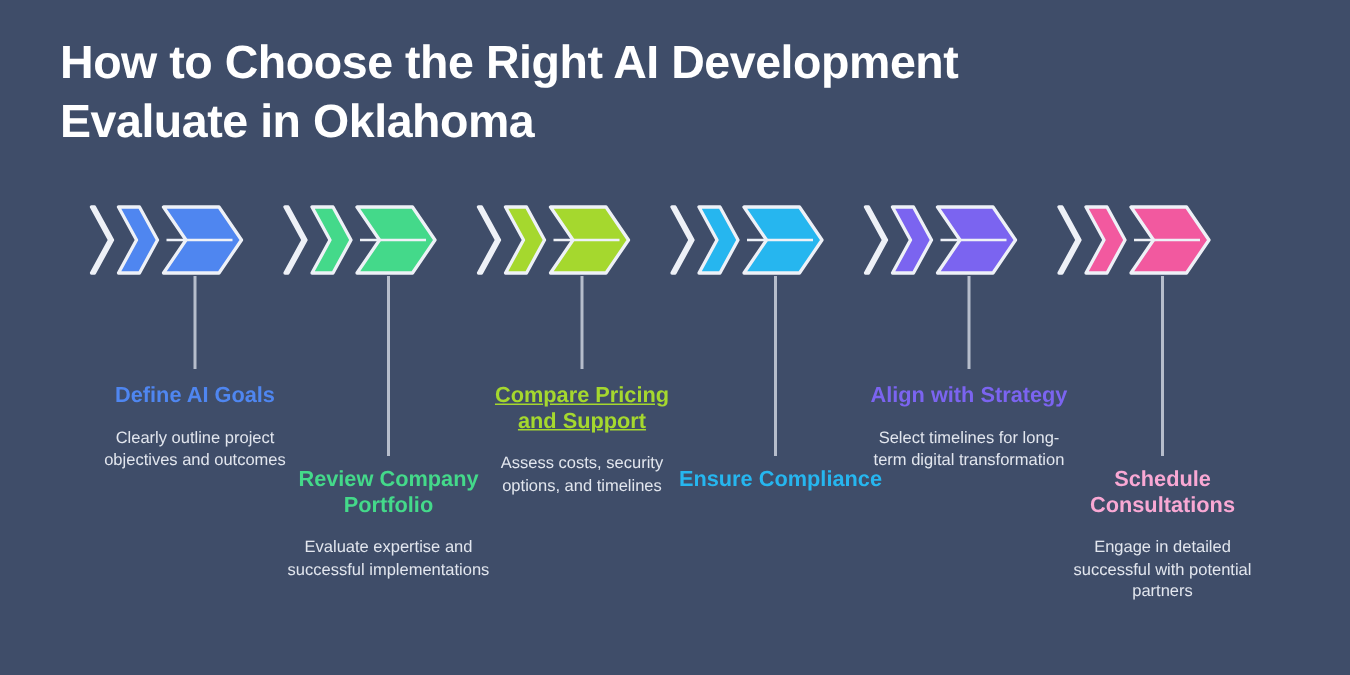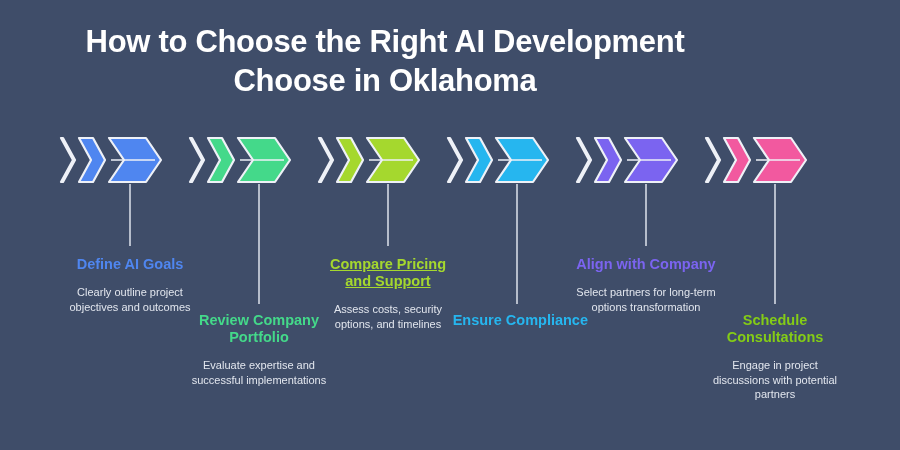--- a/index.html
+++ b/index.html
@@ -20,21 +20,20 @@
     width: 900px;
     height: 450px;
   }
 
   
   .title {
     position: absolute;
     top: 22px;
     left: 0;
     width: 770px;
-    text-align: center;
     color: #ffffff;
     font-size: 31px;
     font-weight: bold;
     line-height: 39px;
     letter-spacing: -0.3px;
     padding: 0 40px;
     box-sizing: border-box;
   }
   .title-line {
     display: block;
@@ -108,21 +107,21 @@
     margin: 0;
   }
 </style>
 </head>
 <body style="background: rgb(63, 77, 105);">
 
 <div id="infographic">
 
   <div class="title" style="color: rgb(255, 255, 255);">
     <span class="title-line">How to Choose the Right AI Development</span>
-    <span class="title-line">Choose in Oklahoma</span>
+    <span class="title-line">Evaluate in Oklahoma</span>
   </div>
 
   <div class="steps">
       <div class="step up" style="left: 55px;">
         <div class="arrows">
           <svg viewBox="0 0 150 48">
             <path d="M 6 2 L 8 2 L 20 24 L 8 46 L 6 46 L 18 24 Z" fill="#4f86f0" stroke="#eef1f7" stroke-width="2.2" stroke-linejoin="round"></path>
             <path d="M 24 2 L 38 2 L 50 24 L 38 46 L 24 46 L 36 24 Z" fill="#4f86f0" stroke="#eef1f7" stroke-width="2.2" stroke-linejoin="round"></path>
             <path d="M 54 2 L 91 2 L 106 24 L 91 46 L 54 46 L 69 24 Z" fill="#4f86f0" stroke="#eef1f7" stroke-width="2.2" stroke-linejoin="round"></path>
             <line x1="56" y1="24" x2="100" y2="24" stroke="#eef1f7" stroke-width="1.6"></line>
@@ -182,34 +181,34 @@
         <div class="arrows">
           <svg viewBox="0 0 150 48">
             <path d="M 6 2 L 8 2 L 20 24 L 8 46 L 6 46 L 18 24 Z" fill="#7b64f0" stroke="#eef1f7" stroke-width="2.2" stroke-linejoin="round"></path>
             <path d="M 24 2 L 38 2 L 50 24 L 38 46 L 24 46 L 36 24 Z" fill="#7b64f0" stroke="#eef1f7" stroke-width="2.2" stroke-linejoin="round"></path>
             <path d="M 54 2 L 91 2 L 106 24 L 91 46 L 54 46 L 69 24 Z" fill="#7b64f0" stroke="#eef1f7" stroke-width="2.2" stroke-linejoin="round"></path>
             <line x1="56" y1="24" x2="100" y2="24" stroke="#eef1f7" stroke-width="1.6"></line>
           </svg>
         </div>
         <div class="connector" style="background: rgb(182, 189, 203);"></div>
         <div class="txt">
-          <div class="step-title" style="color: rgb(123, 100, 240);">Align with Company</div>
-          <div class="step-desc">Select partners for long-term options transformation</div>
+          <div class="step-title" style="color: rgb(123, 100, 240);">Align with Strategy</div>
+          <div class="step-desc">Select timelines for long-term digital transformation</div>
         </div>
       </div>
       <div class="step down" style="left: 700px;">
         <div class="arrows">
           <svg viewBox="0 0 150 48">
             <path d="M 6 2 L 8 2 L 20 24 L 8 46 L 6 46 L 18 24 Z" fill="#f2599f" stroke="#eef1f7" stroke-width="2.2" stroke-linejoin="round"></path>
             <path d="M 24 2 L 38 2 L 50 24 L 38 46 L 24 46 L 36 24 Z" fill="#f2599f" stroke="#eef1f7" stroke-width="2.2" stroke-linejoin="round"></path>
             <path d="M 54 2 L 91 2 L 106 24 L 91 46 L 54 46 L 69 24 Z" fill="#f2599f" stroke="#eef1f7" stroke-width="2.2" stroke-linejoin="round"></path>
             <line x1="56" y1="24" x2="100" y2="24" stroke="#eef1f7" stroke-width="1.6"></line>
           </svg>
         </div>
         <div class="connector" style="background: rgb(182, 189, 203);"></div>
         <div class="txt">
-          <div class="step-title" style="color: #84cc16;">Schedule Consultations</div>
-          <div class="step-desc">Engage in project discussions with potential partners</div>
+          <div class="step-title" style="color: #f9a8d4;">Schedule Consultations</div>
+          <div class="step-desc">Engage in detailed successful with potential partners</div>
         </div>
       </div>
     </div>
 
 </div>
 
 </body></html>

